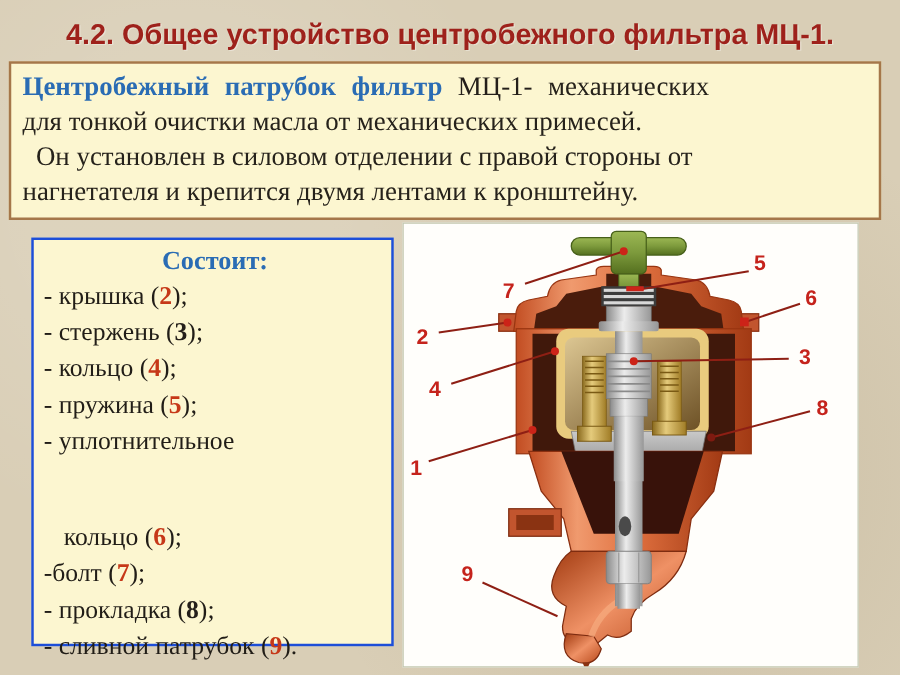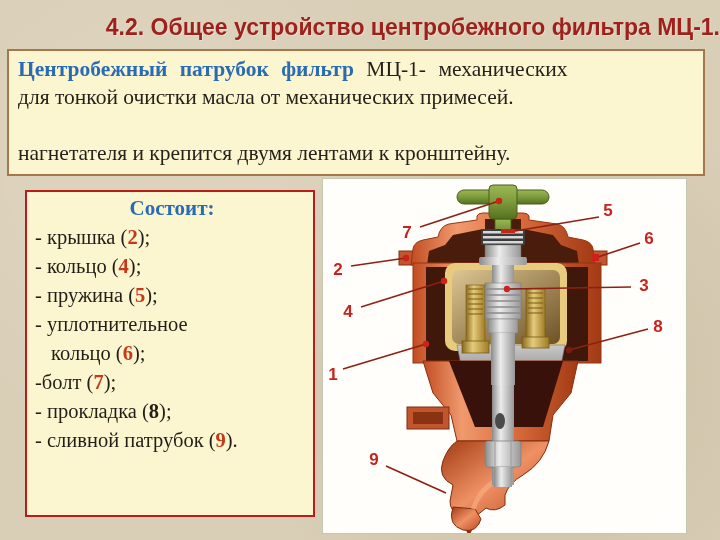--- a/index.html
+++ b/index.html
@@ -6,74 +6,75 @@
   body{
     width:720px;height:540px;position:relative;overflow:hidden;
     background-color:#d9ceb6;
     background-image:
       radial-gradient(circle at 20% 30%, rgba(255,255,255,.10) 0 18%, transparent 40%),
       radial-gradient(circle at 75% 70%, rgba(120,100,60,.08) 0 20%, transparent 45%);
     font-family:"Liberation Serif", serif;
   }
   .slide-title{
     position:absolute;left:0;right:0;top:14px;
-    text-align:right;
+    text-align:center;
     font-family:"Liberation Sans", sans-serif;
     font-weight:bold;font-size:23px;letter-spacing:0px;
     color:#9e211b;
     text-shadow:1px 1px 0 rgba(255,255,255,.35);
     white-space:nowrap;
   }
   .intro-box{
     position:absolute;left:7px;top:49px;width:676px;height:119px;
     background:#fcf6d0;border:2px solid #a5774a;
     padding:4px 9px 0 9px;
     font-size:21.5px;line-height:28px;color:#26221b;
     text-align:justify;
   }
   .intro-line1{word-spacing:7px;}
   .lead{color:#2a6cb4;font-weight:bold;}
   .model{color:#241f1a;font-weight:normal;}
   .parts-box{
     position:absolute;left:25px;top:190px;width:274px;height:319px;
-    background:#fcf6d0;border:2px solid #b91c1c;
+    background:#fcf6d0;border:2px solid #1d4ed8;
     padding:2px 4px 2px 8px;
     font-size:20.5px;line-height:29px;color:#211d17;
   }
   .parts-heading{
     text-align:center;color:#2a6cb4;font-weight:bold;font-size:21px;
   }
   .part-row{white-space:nowrap;}
-  .part-row.indent{padding-left:16px;}
+  .part-row.indent{padding-left:16px;margin-top:48px;}
   .part-num{font-weight:bold;}
   .figure-panel{
     position:absolute;left:322px;top:178px;width:363px;height:354px;
     background:#fffefb;border:1px solid #c3c8b0;
   }
   .figure-panel svg{display:block;}
   .callout-label{
     font-family:"Liberation Sans", sans-serif;
     font-weight:bold;font-size:17px;fill:#c5231c;
   }
 </style>
 </head>
 <body>
 
 <div class="slide-title">4.2. Общее устройство центробежного фильтра МЦ-1.</div>
 
 <div class="intro-box">
   <span class="intro-line1"><span class="lead">Центробежный патрубок фильтр</span> <span class="model">МЦ-1-</span> <span>механических</span></span><br>
   <span>для тонкой очистки масла от механических примесей.</span><br>
-  <br>
+  <span>&nbsp;&nbsp;<span>Он установлен в силовом отделении с правой стороны от</span></span><br>
   <span>нагнетателя и крепится двумя лентами к кронштейну.</span>
 </div>
 
 <div class="parts-box">
   <div class="parts-heading">Состоит:</div>
   <div class="part-row"><span>- крышка (</span><span class="part-num" style="color: rgb(198, 56, 24);">2</span><span>);</span></div>
+  <div class="part-row"><span>- стержень (</span><span class="part-num" style="color: rgb(36, 31, 26);">3</span><span>);</span></div>
   <div class="part-row"><span>- кольцо (</span><span class="part-num" style="color: rgb(198, 56, 24);">4</span><span>);</span></div>
   <div class="part-row"><span>- пружина (</span><span class="part-num" style="color: rgb(198, 56, 24);">5</span><span>);</span></div>
   <div class="part-row"><span>- уплотнительное</span></div>
   <div class="part-row indent"><span>кольцо (</span><span class="part-num" style="color: rgb(198, 56, 24);">6</span><span>);</span></div>
   <div class="part-row"><span>-болт (</span><span class="part-num" style="color: rgb(198, 56, 24);">7</span><span>);</span></div>
   <div class="part-row"><span>- прокладка (</span><span class="part-num" style="color: rgb(36, 31, 26);">8</span><span>);</span></div>
   <div class="part-row"><span>- сливной патрубок (</span><span class="part-num" style="color: rgb(198, 56, 24);">9</span><span>).</span></div>
 </div>
 
 <div class="figure-panel">

